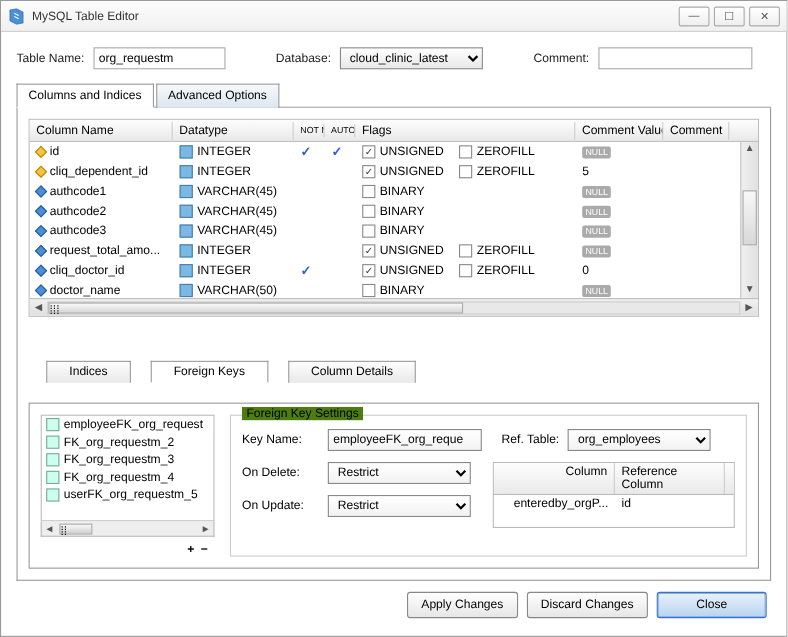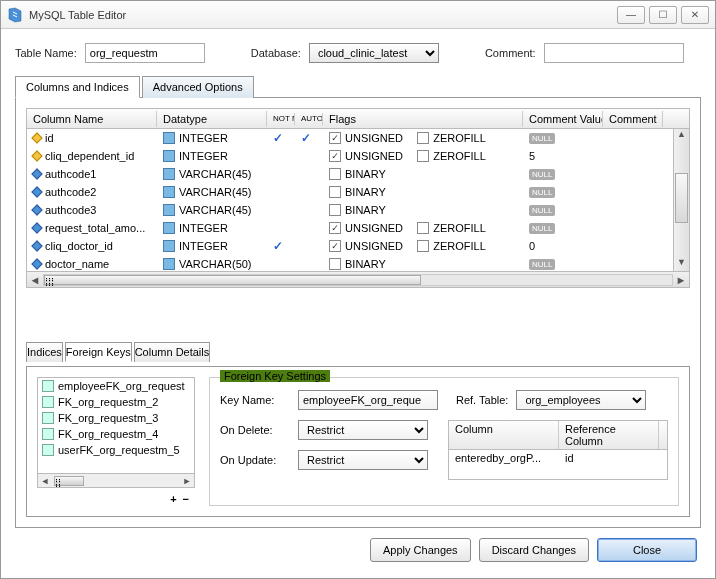--- a/index.html
+++ b/index.html
@@ -37,21 +37,21 @@
     .dt-icon { width: 12px; height: 12px; background: #7ab8e6; border: 1px solid #4a7ea6; flex-shrink: 0; }
     .check { color: #2a5fd0; font-weight: bold; font-size: 12px; }
     .flagbox { display: flex; align-items: center; gap: 6px; }
     .cb { width: 12px; height: 12px; border: 1px solid #888; background: #fff; display: inline-flex; align-items: center; justify-content: center; font-size: 9px; color: #333; }
     .nullbadge { background: #aaa; color: #fff; font-size: 8px; padding: 1px 3px; border-radius: 2px; }
     .hscroll { height: 16px; background: linear-gradient(#f0f0f0,#e0e0e0); border-top: 1px solid #bbb; display: flex; align-items: center; }
     .hscroll .arrow { width: 16px; text-align: center; color: #555; }
     .hscroll .track { flex: 1; height: 12px; background: #e8e8e8; border: 1px solid #ccc; position: relative; }
     .hscroll .thumb { position: absolute; left: 0; top: 0; bottom: 0; width: 60%; background: linear-gradient(#f8f8f8,#d8d8d8); border: 1px solid #aaa; }
     .subtabs { display: flex; margin-top: 12px; }
-    .subtab { padding: 3px 0; border: 1px solid #999; border-bottom: none; background: linear-gradient(#fdfdfd,#e9e9e9); cursor: pointer; margin-right: 2px; position: relative; top: 19px; }
+    .subtab { padding: 3px 20px; border: 1px solid #999; border-bottom: none; background: linear-gradient(#fdfdfd,#e9e9e9); cursor: pointer; margin-right: 2px; position: relative; top: 5px; margin-left: 16px; }
     .subtab.active { background: #fff; border-bottom: 1px solid #fff; }
     .subpanel { border: 1px solid #999; padding: 10px; display: flex; gap: 14px; flex: 1; }
     .fk-list { width: 170px; display: flex; flex-direction: column; }
     .fk-list-box { border: 1px solid #bbb; flex: 1; overflow: hidden; background: #fff; }
     .fk-item { padding: 2px 4px; display: flex; align-items: center; gap: 4px; white-space: nowrap; overflow: hidden; cursor: pointer; }
     .fk-item.sel { background: #fff; }
     .fk-icon { width: 12px; height: 12px; border: 1px solid #7a9; background: #cfe; flex-shrink: 0; }
     .fk-scroll { height: 14px; border: 1px solid #bbb; border-top: none; display: flex; align-items: center; background: #eee; }
     .fk-scroll .arrow { width: 14px; text-align: center; font-size: 9px; color: #555; }
     .fk-scroll .thumb2 { width: 30px; height: 10px; background: linear-gradient(#f8f8f8,#d0d0d0); border: 1px solid #aaa; margin-left: 2px; }
@@ -59,21 +59,21 @@
     .fk-settings { flex: 1; border: 1px solid #ccc; padding: 10px; }
     .fk-settings .legend { position: relative; top: -18px; background: #4d7c0f; display: inline-block; padding: 0 4px; }
     .fk-row { display: flex; align-items: center; gap: 8px; margin-bottom: 10px; }
     .fk-row label { width: 70px; }
     .fk-row input, .fk-row select { height: 20px; border: 1px solid #888; padding: 2px 4px; background: linear-gradient(#fff,#f2f2f2); }
     .ref-grid { border: 1px solid #bbb; width: 220px; }
     .ref-grid .rg-head { display: flex; background: linear-gradient(#fdfdfd,#e9e9e9); border-bottom: 1px solid #bbb; }
     .ref-grid .rg-head > div { padding: 2px 6px; border-right: 1px solid #ccc; }
     .ref-grid .rg-row { display: flex; }
     .ref-grid .rg-row > div { padding: 2px 6px; }
-    .rg-c1 { width: 110px; } .rg-c2 { width: 100px; }
+    .rg-c1 { width: 110px; text-align: right; } .rg-c2 { width: 100px; }
     .footer { display: flex; justify-content: flex-end; gap: 8px; padding: 10px 4px 2px; }
     .btn { min-width: 100px; height: 24px; border: 1px solid #888; background: linear-gradient(#fff,#e6e6e6); border-radius: 3px; cursor: pointer; padding: 0 12px; }
     .btn.primary { border: 1px solid #3a72c8; background: linear-gradient(#e8f1fb,#b8d4f0); box-shadow: 0 0 0 1px #8ab4e8 inset; }
     .vscroll { width: 16px; background: linear-gradient(90deg,#f0f0f0,#e0e0e0); border-left: 1px solid #bbb; display: flex; flex-direction: column; }
     .vscroll .varrow { height: 14px; text-align: center; font-size: 9px; color: #555; }
     .vscroll .vtrack { flex: 1; position: relative; }
     .vscroll .vthumb { position: absolute; top: 30px; left: 1px; right: 1px; height: 50px; background: linear-gradient(#f8f8f8,#d8d8d8); border: 1px solid #aaa; }
     .grid-wrap { display: flex; flex: 1; overflow: hidden; }
   </style>
 </head>

